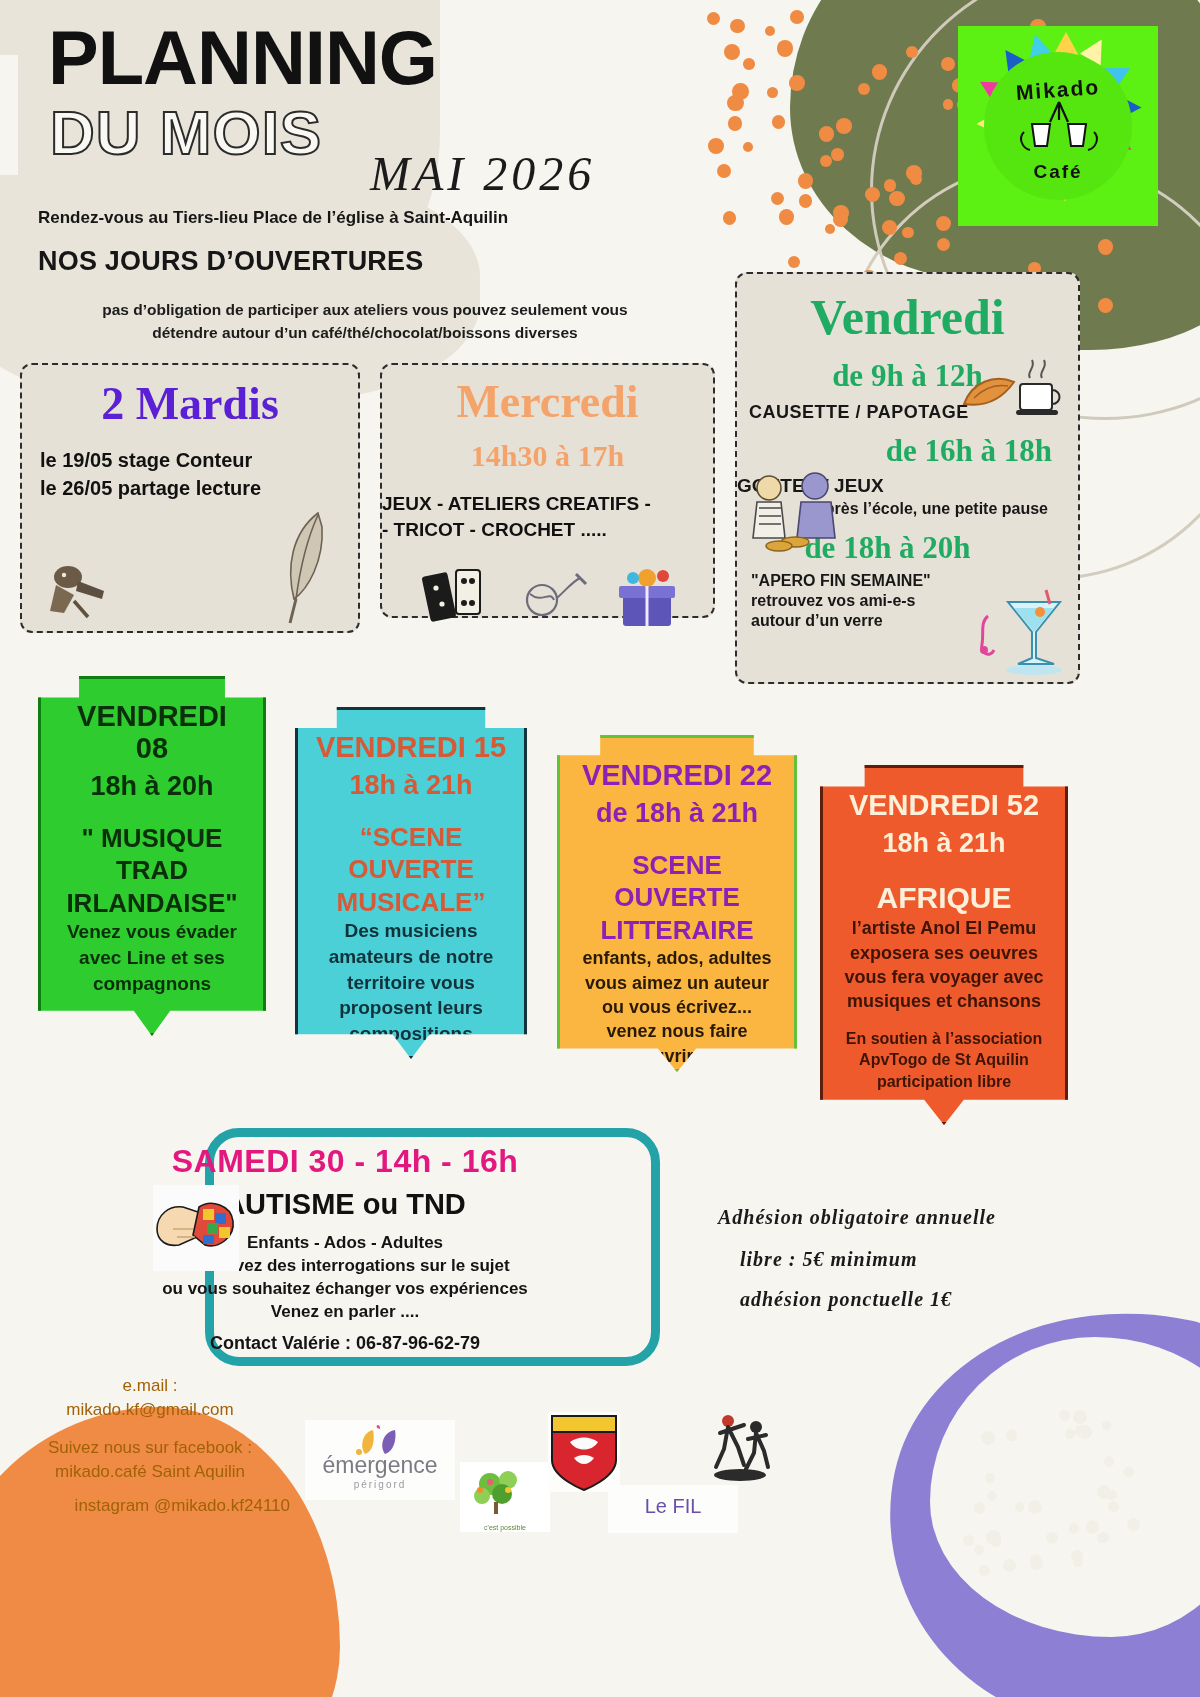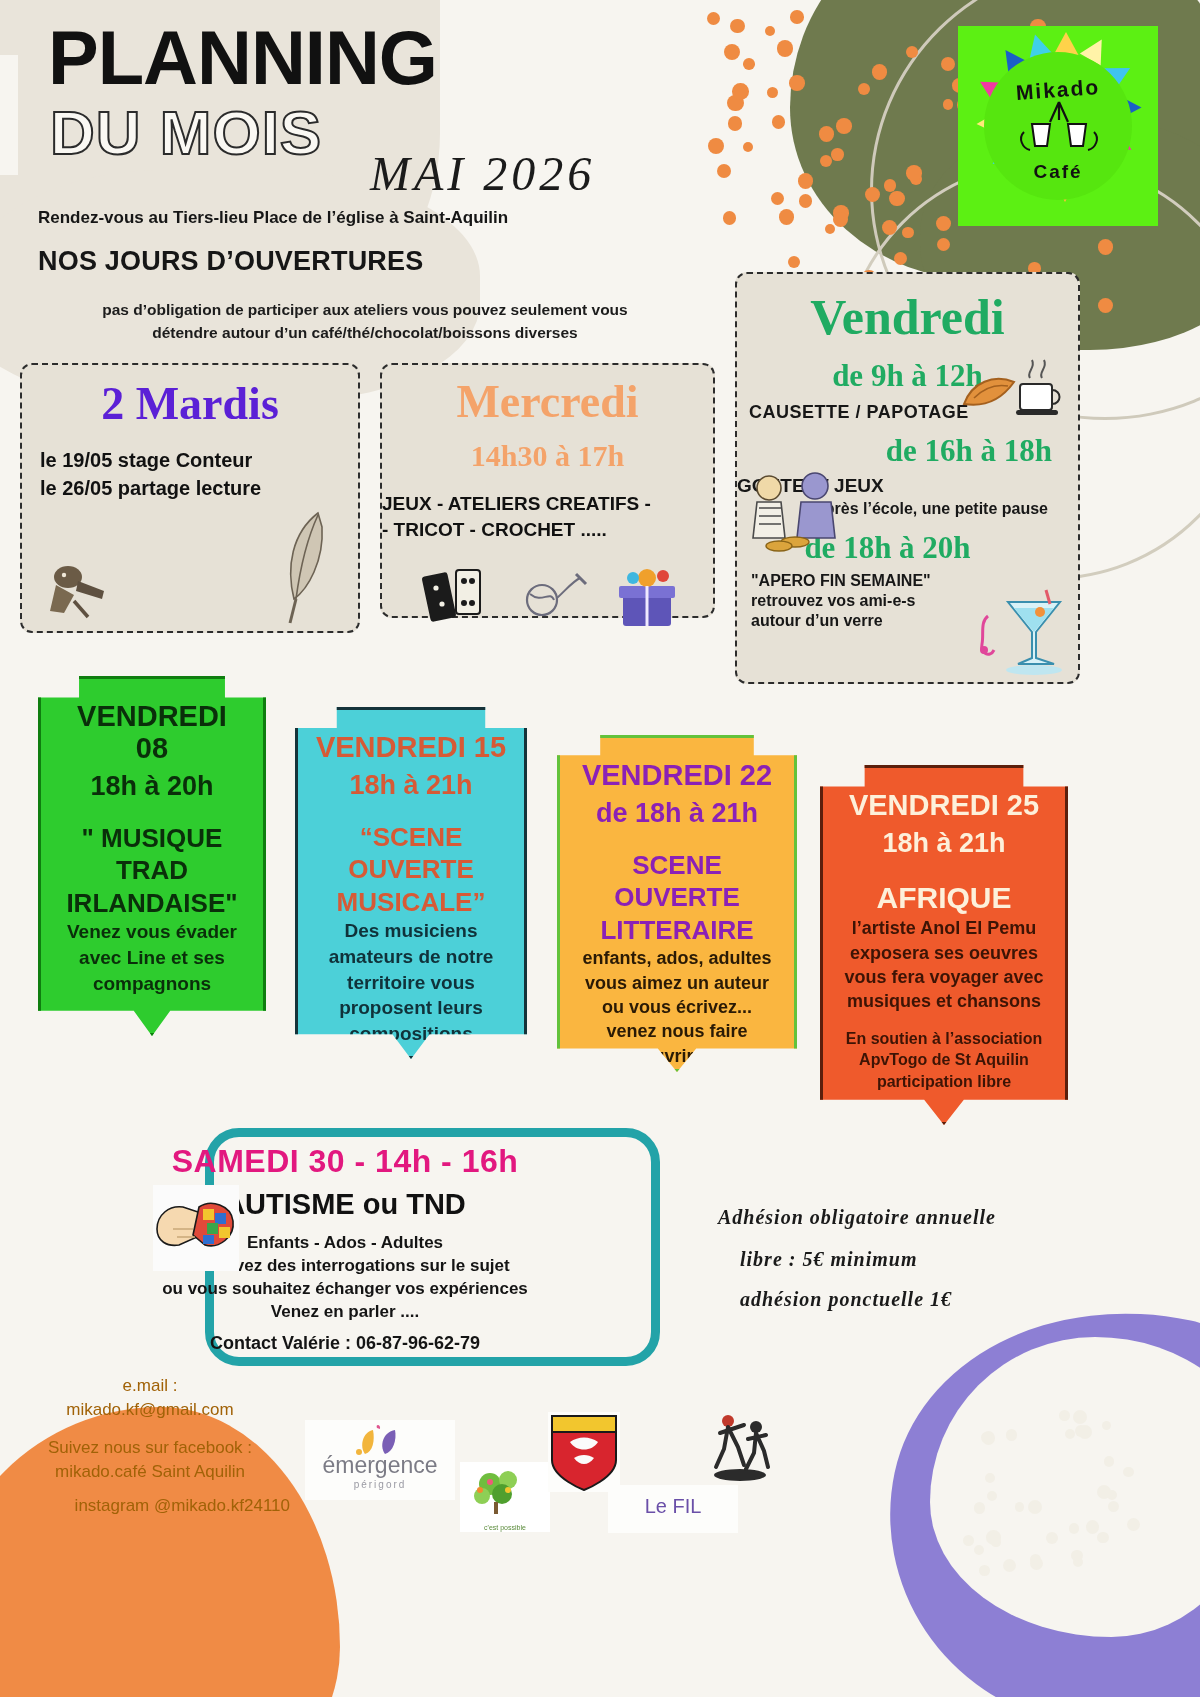--- a/index.html
+++ b/index.html
@@ -567,21 +567,21 @@
     <div class="sh-body" style="white-space:pre-line;font-size:18px;">enfants, ados, adultes
 vous aimez un auteur
 ou vous écrivez...
 venez nous faire
 découvrir votre passion</div>
   </div>
 </div>
 
 <div class="shield" id="card-29">
   <div class="shield-inner">
-    <div class="sh-date">VENDREDI 25</div>
+    <div class="sh-date">VENDREDI 52</div>
     <div class="sh-time">18h à 21h</div>
     <div class="sh-name" style="white-space:pre-line;font-size:30px">AFRIQUE</div>
     <div class="sh-body" style="white-space:pre-line;font-size:18px;">l’artiste Anol El Pemu
 exposera ses oeuvres
 vous fera voyager avec
 musiques et chansons</div>
     <div class="sh-foot" style="white-space:pre-line">En soutien à l’association
 ApvTogo de St Aquilin
 participation libre</div>
   </div>

